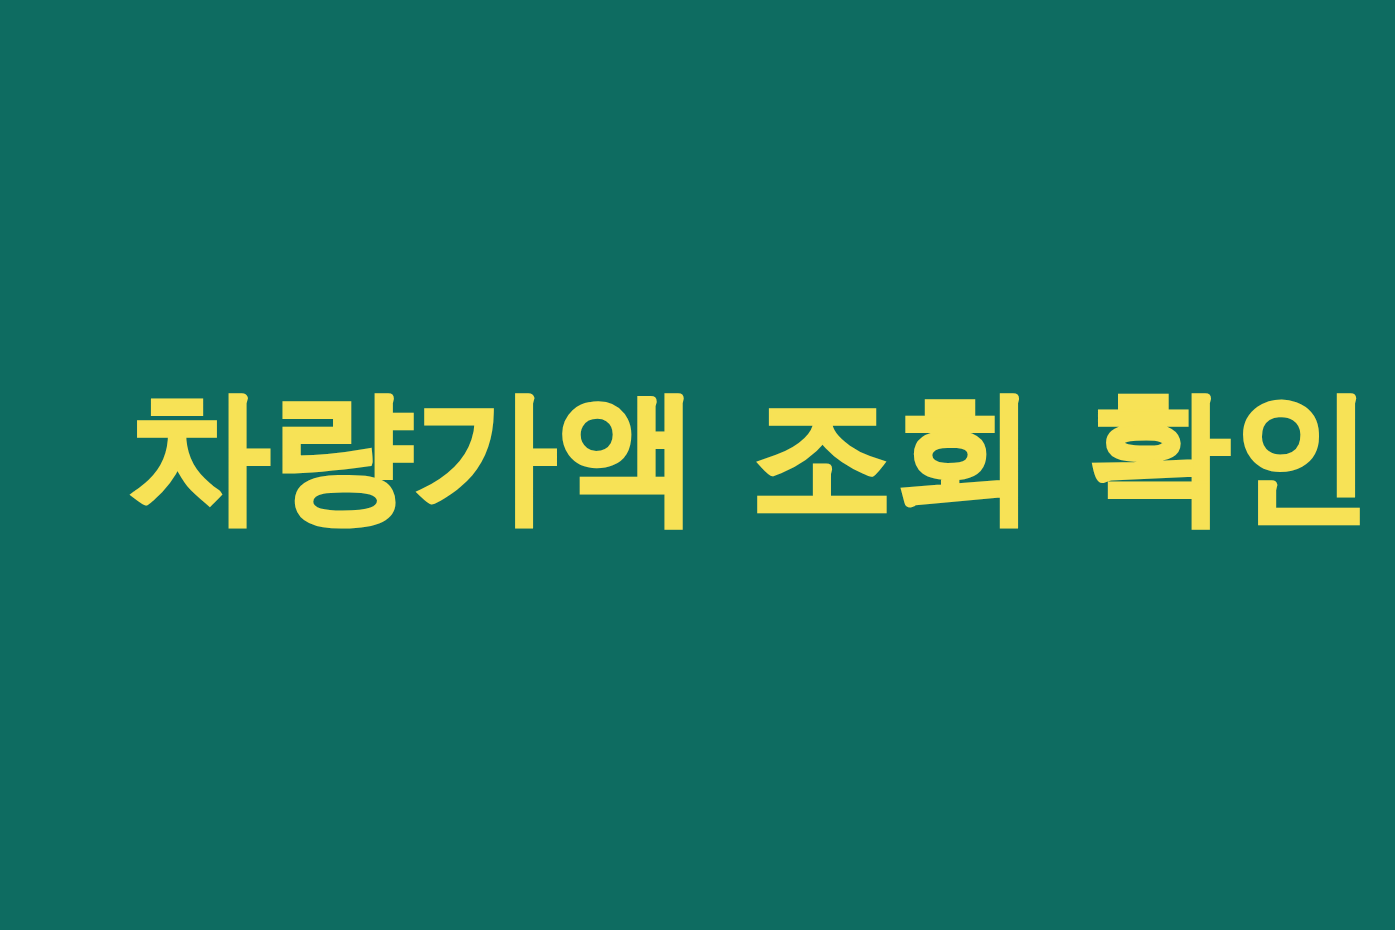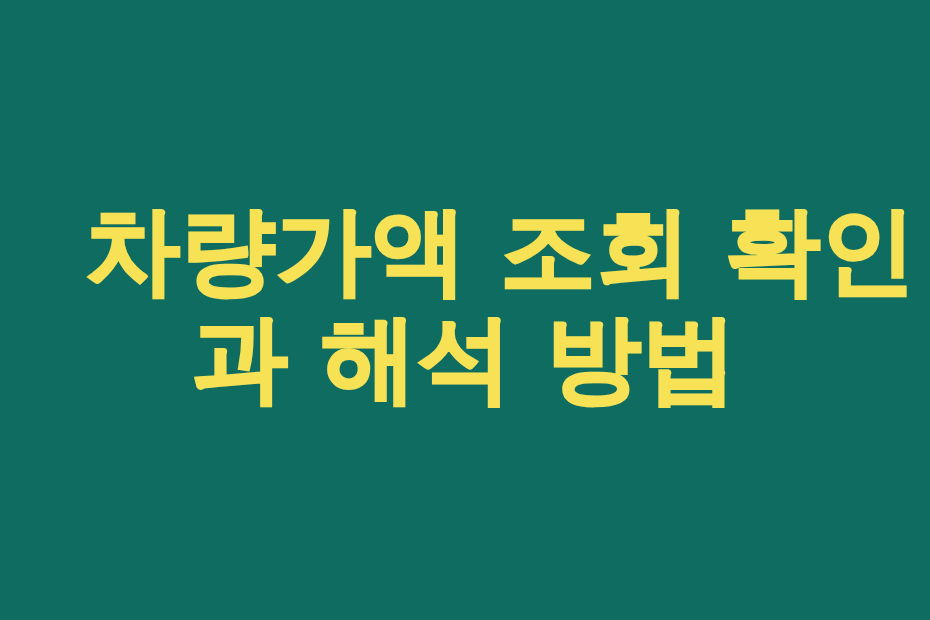--- a/index.html
+++ b/index.html
@@ -53,16 +53,15 @@
 </style>
 </head>
 <body>
 
 <div id="thumbnail-card" style="background-color: rgb(14, 108, 97);">
 
   <div id="title-block" style="text-align: center;">
 
     <span class="title-line" style="color: rgb(247, 226, 86);">차량가액 조회 확인 결</span>
 
-    <span class="title-line" style="color: rgb(247, 226, 86);">과 해석 방법</span>
 
   </div>
 </div>
 
 </body></html>

